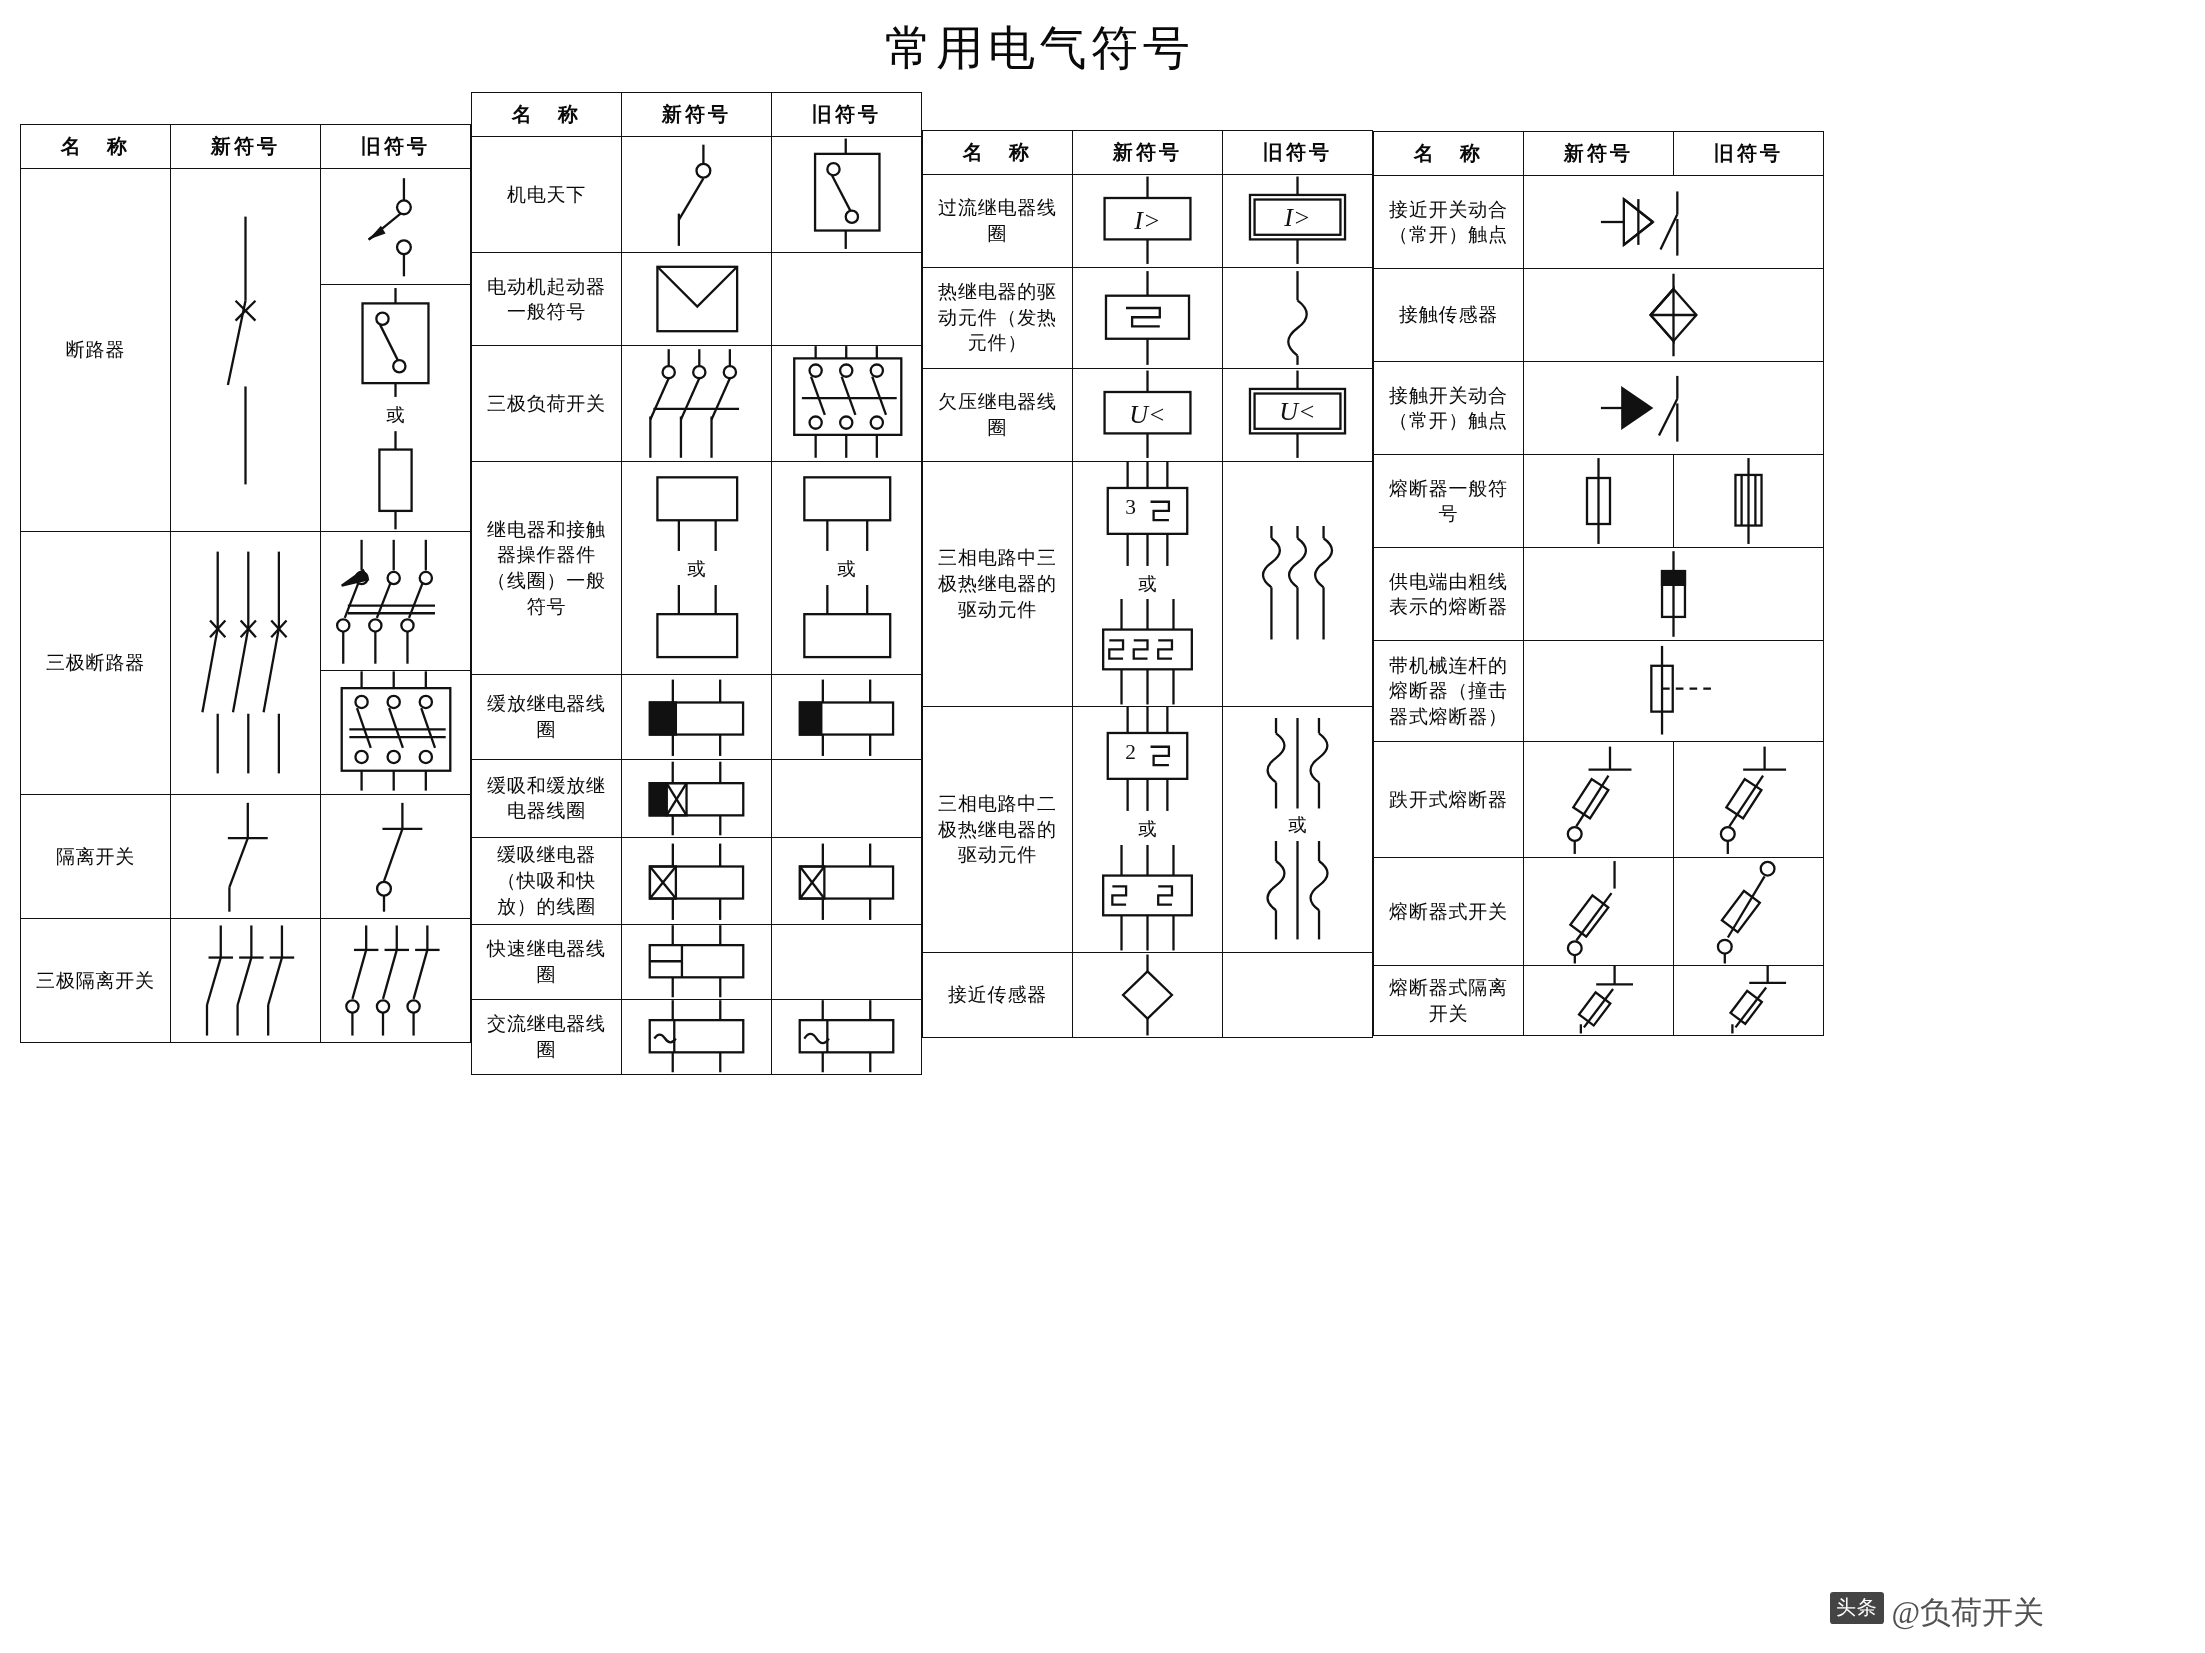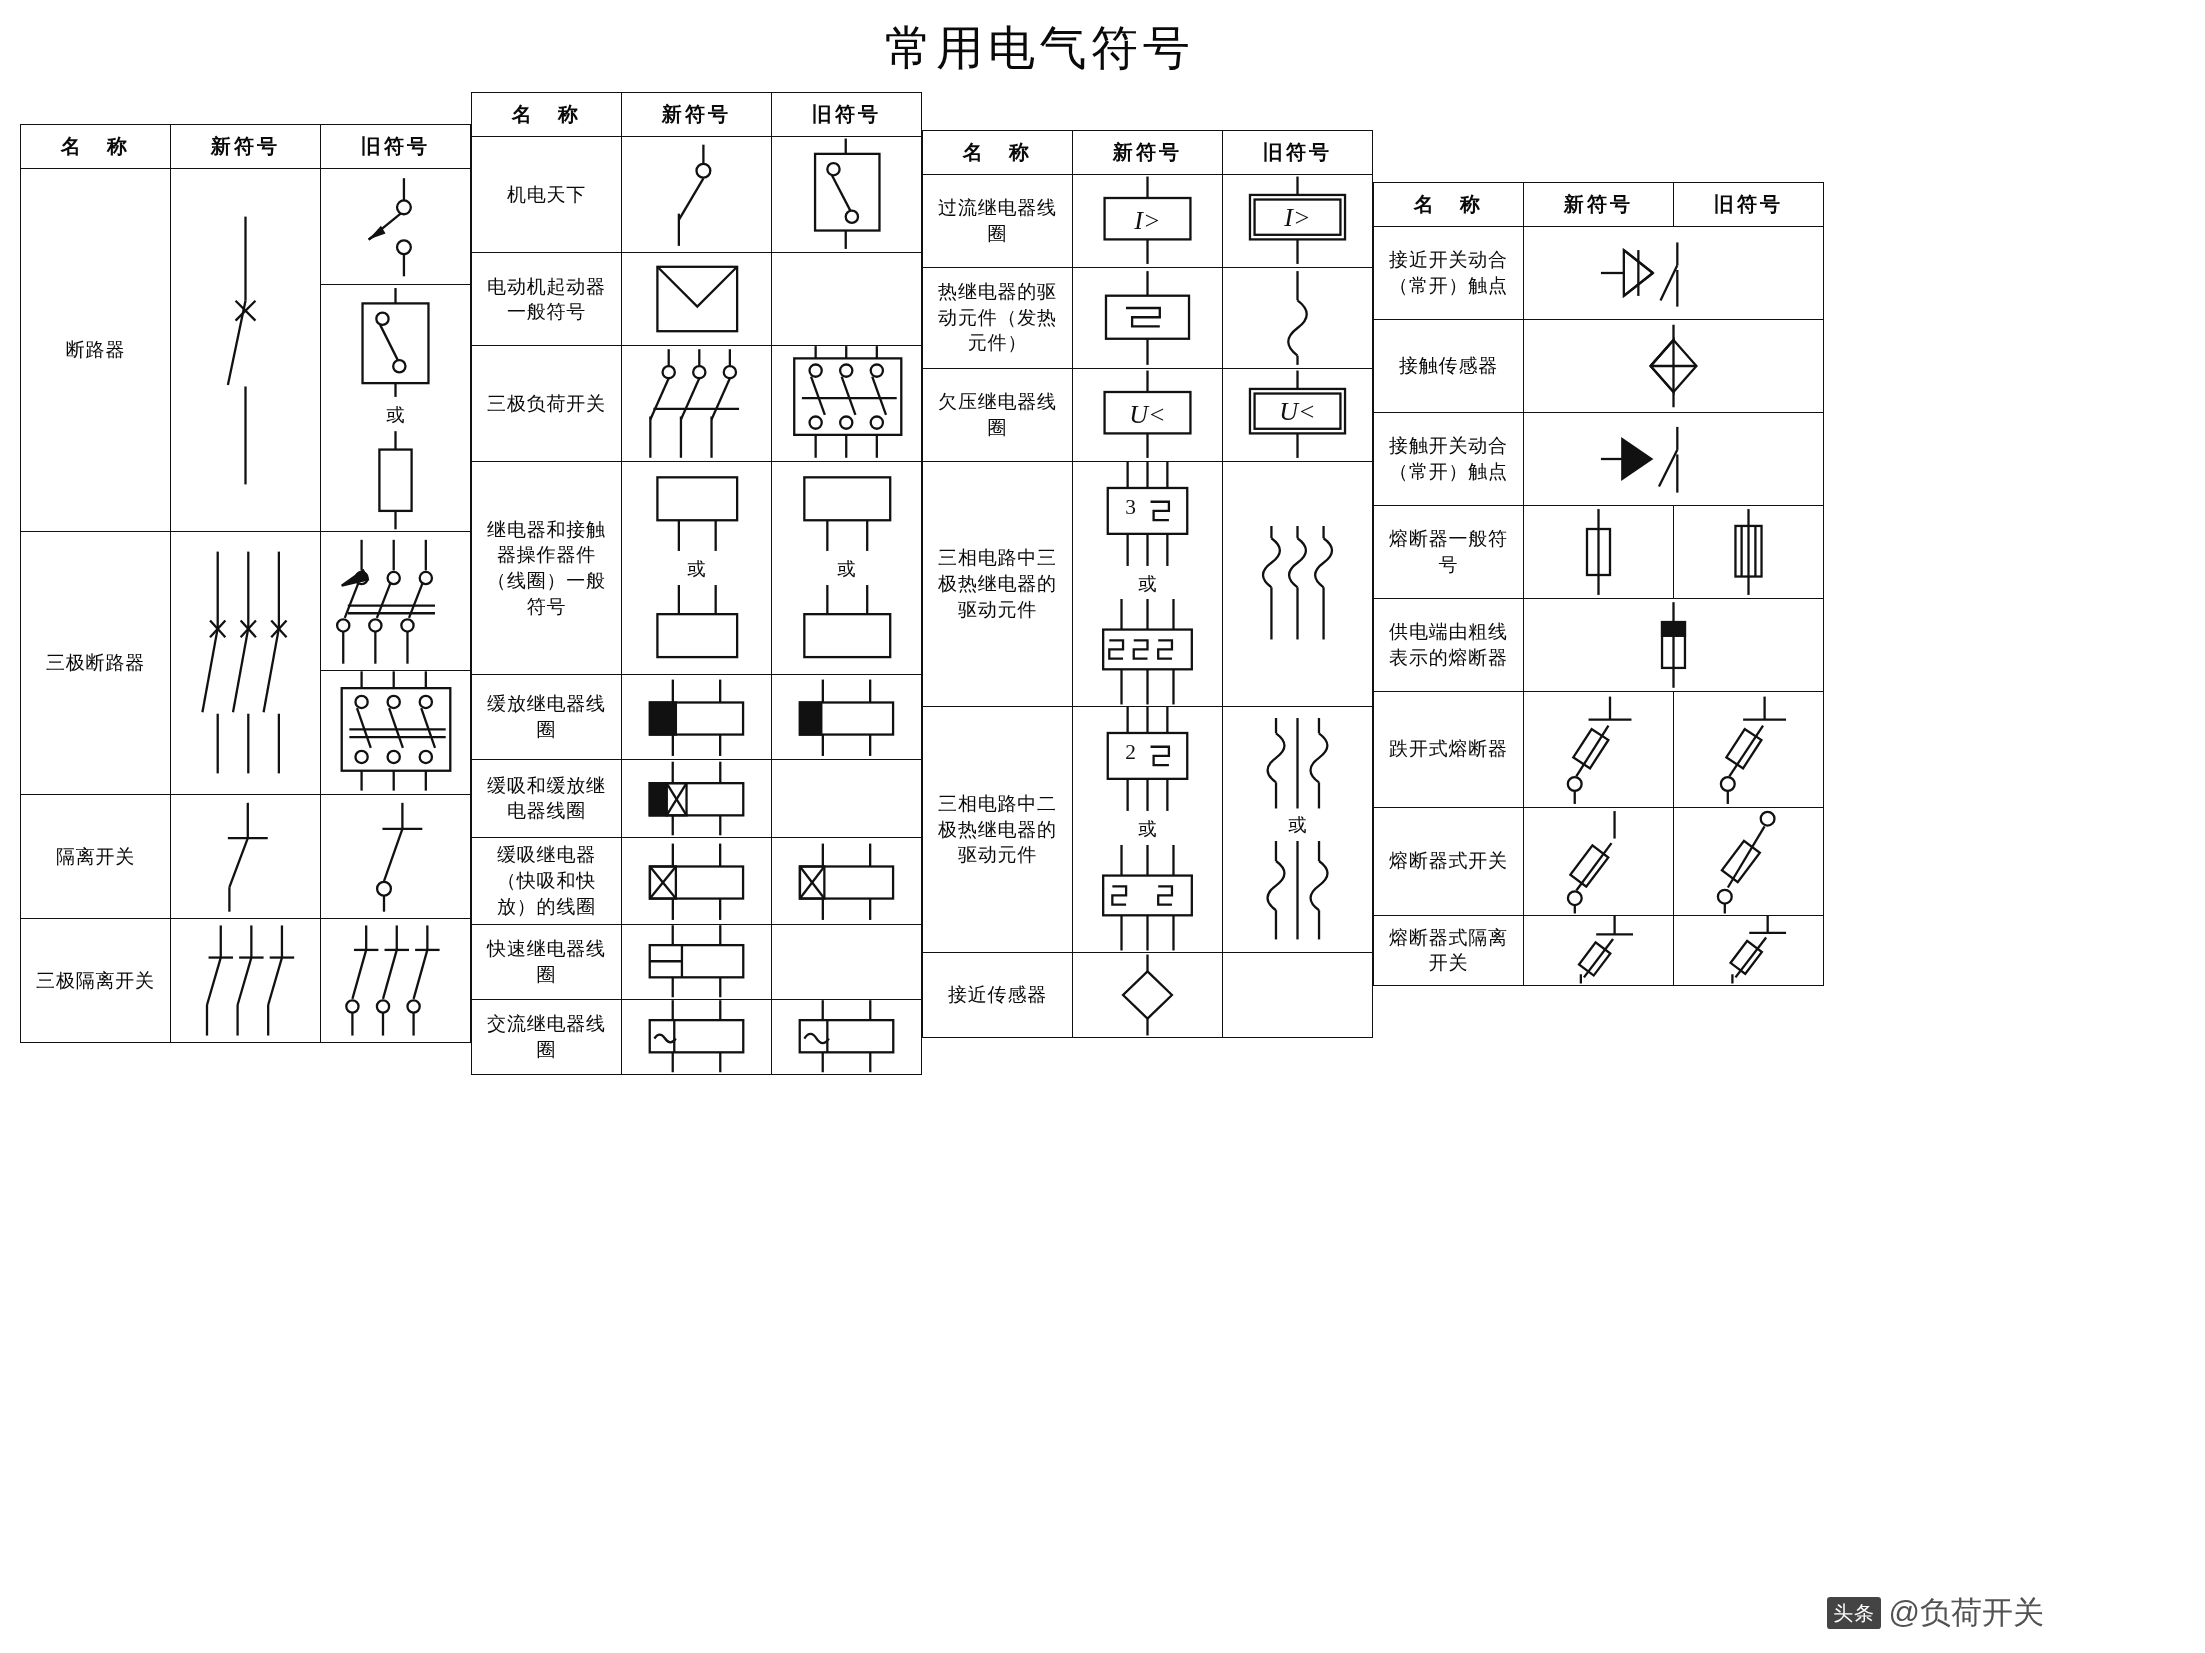--- a/index.html
+++ b/index.html
@@ -75,25 +75,25 @@
     align-items: center;
     justify-content: center;
     gap: 1.5px;
   }
   svg { display: block; margin: 0 auto; }
   .wm {
     position: absolute;
     right: 35px;
     bottom: 20px;
     display: flex;
-    align-items: center;
+    align-items: flex-start;
     gap: 7.7px;
     font-size: 31px;
     color: #3a3a3a;
-    font-family: Liberation Sans, sans-serif;
+    font-family: Liberation Serif, serif;
     opacity: 0.88;
   }
   .wm .tt {
     background: #2b2b2b;
     color: #fff;
     font-size: 20px;
     padding: 2.3px 6.1px;
     border-radius: 3.1px;
     letter-spacing: 0.8px;
   }
@@ -888,20 +888,32 @@
           <svg width="191" height="92" viewBox="0 0 250 120">
             <g stroke="#111" stroke-width="3" fill="none">
               <line x1="125" y1="4" x2="125" y2="116"></line>
               <rect x="110" y="30" width="30" height="60"></rect>
               <rect x="110" y="30" width="30" height="18" fill="#111"></rect>
             </g>
           </svg>
         </td>
       </tr>
 
+      <tr>
+        <td class="namecell">带机械连杆的熔断器（撞击器式熔断器）</td>
+        <td class="symcell" colspan="2">
+          <svg width="191" height="100" viewBox="0 0 250 130">
+            <g stroke="#111" stroke-width="3" fill="none">
+              <line x1="110" y1="6" x2="110" y2="122"></line>
+              <rect x="96" y="32" width="28" height="60"></rect>
+              <line x1="110" y1="62" x2="180" y2="62" stroke-dasharray="10 8"></line>
+            </g>
+          </svg>
+        </td>
+      </tr>
 
       <tr>
         <td class="namecell">跌开式熔断器</td>
         <td class="symcell">
           <svg width="115" height="115" viewBox="0 0 150 150">
             <g stroke="#111" stroke-width="3" fill="none">
               <line x1="90" y1="6" x2="90" y2="36"></line>
               <line x1="62" y1="36" x2="118" y2="36"></line>
               <line x1="88" y1="44" x2="46" y2="110"></line>
               <rect x="52" y="52" width="26" height="44" transform="rotate(33 65 74)"></rect>

